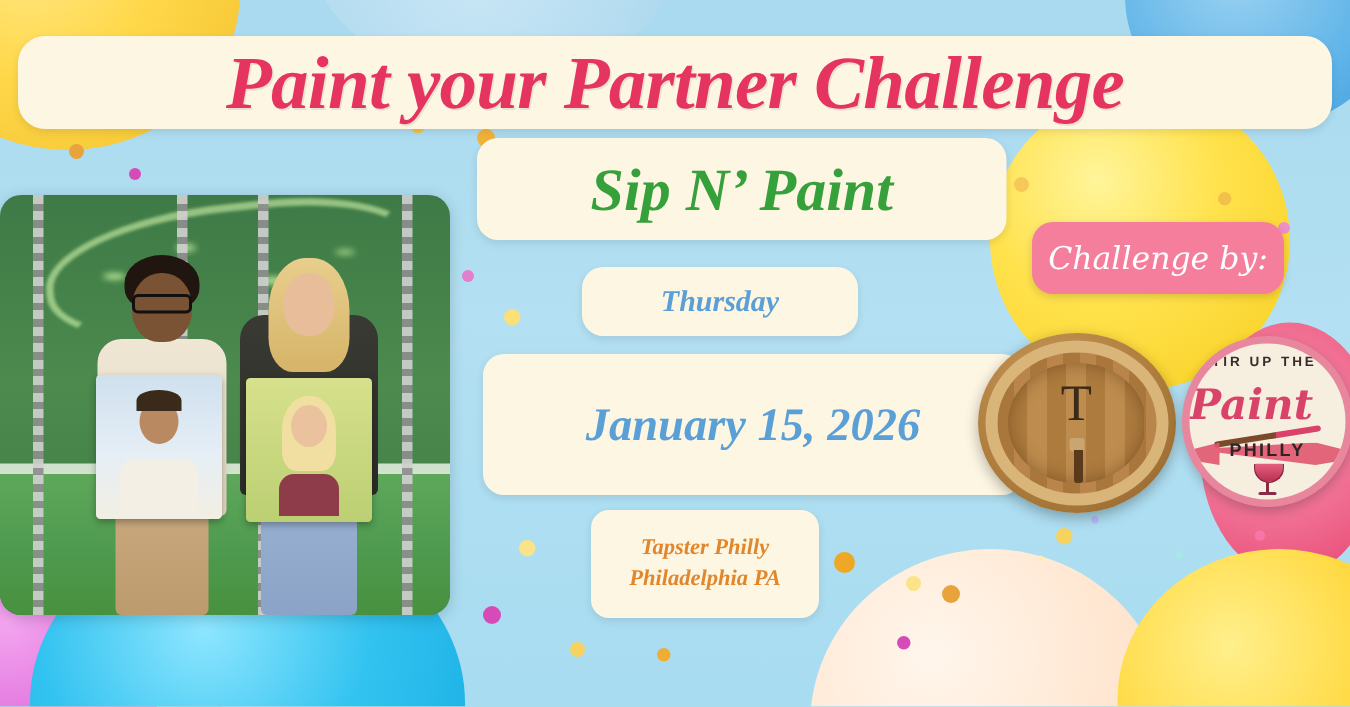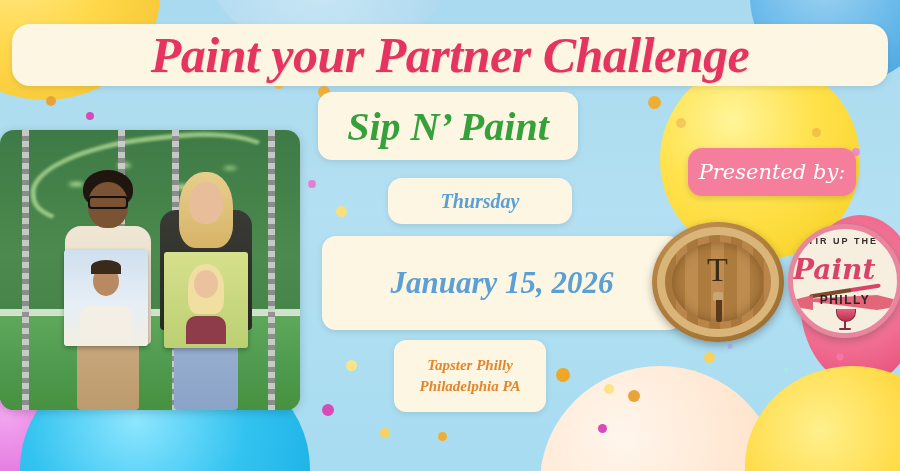--- a/index.html
+++ b/index.html
@@ -89,21 +89,21 @@
 
   
   .pill{position:absolute;background:#FDF6E3;border-radius:14px;
     box-shadow:0 2px 6px rgba(0,0,0,.10);}
   .pill-title{left:12px;top:12px;width:876px;height:62px;border-radius:18px;
     display:flex;align-items:center;justify-content:center;margin-top:12px;}
   .title-text{font-weight:bold;font-style:italic;font-size:50px;color:#E4345F;
     letter-spacing:-.5px;white-space:nowrap;
     text-shadow:1px 1px 0 rgba(0,0,0,.08);}
 
-  .pill-sub{left:318px;top:92px;width:260px;height:68px;display:flex;
+  .pill-sub{left:318px;top:92px;width:353px;height:68px;display:flex;
     align-items:center;justify-content:center;}
   .sub-text{font-weight:bold;font-style:italic;font-size:40px;color:#36A03A;
     white-space:nowrap;}
 
   .pill-day{left:388px;top:178px;width:184px;height:46px;display:flex;
     align-items:center;justify-content:center;}
   .day-text{font-weight:bold;font-style:italic;font-size:20px;color:#5A9FD6;
     white-space:nowrap;}
 
   .pill-when{left:322px;top:236px;width:360px;height:94px;display:flex;
@@ -262,21 +262,21 @@
   <div class="pill pill-when">
     <div class="when-text">January 15, 2026</div>
   </div>
 
   <div class="pill pill-addr">
     <div class="addr-text">Tapster Philly</div>
     <div class="addr-text">Philadelphia PA</div>
   </div>
 
   <div class="presented">
-    <span>Presented by:</span>
+    <span>Challenge by:</span>
   </div>
 
   <div class="barrel">
     <div class="barrel-ring"></div>
     <div class="barrel-inner"></div>
     <div class="barrel-T">T</div>
     <div class="barrel-tap"></div>
   </div>
 
   <div class="logo">

